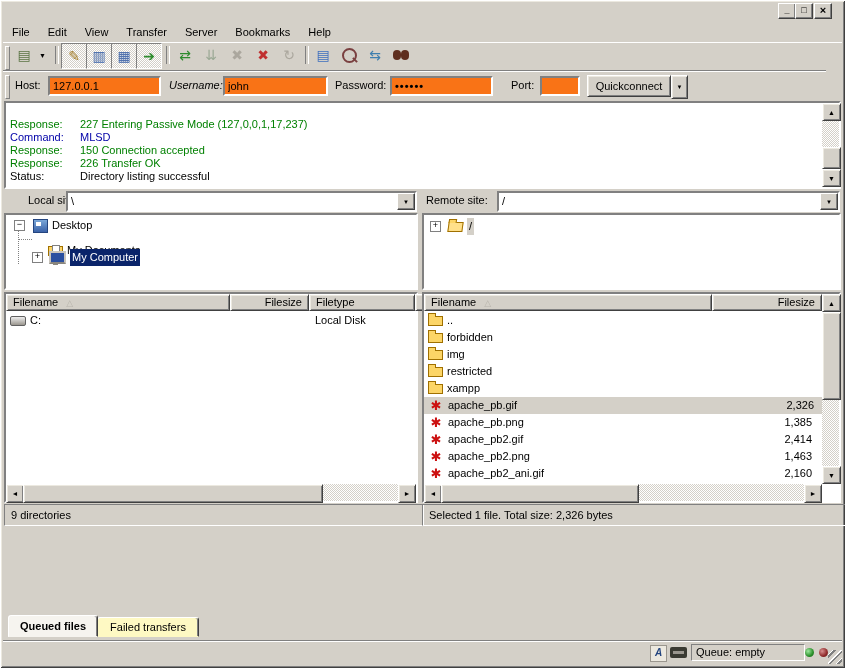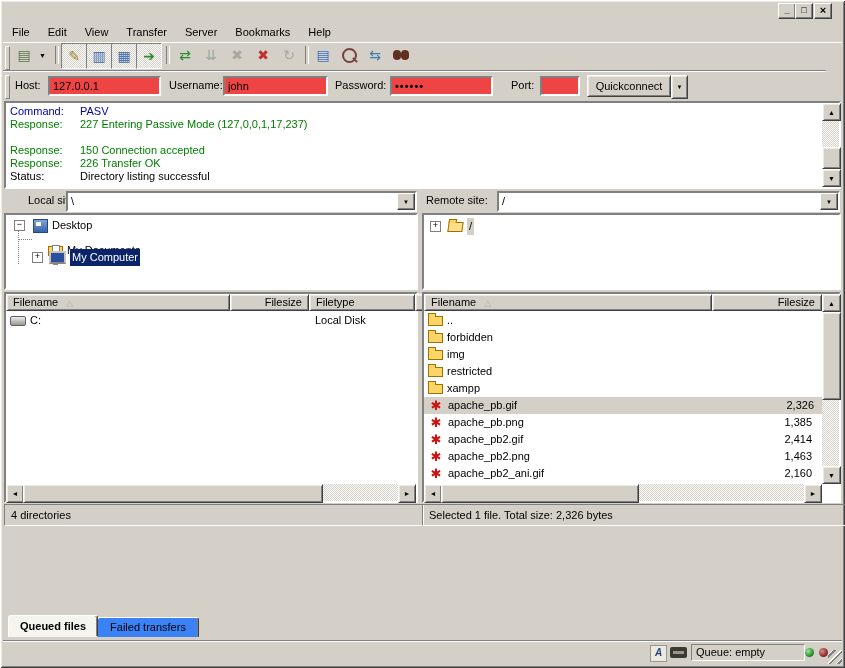--- a/index.html
+++ b/index.html
@@ -5,21 +5,21 @@
   html,body{margin:0;padding:0;width:845px;height:668px;overflow:hidden;
     font-family:"Liberation Sans",sans-serif;font-size:11px;color:#000;background:#D4D0C8;}
   .win{position:absolute;inset:0;background:#D4D0C8;
     box-shadow:inset 1px 1px 0 #fff,inset -1px -1px 0 #404040,inset 2px 2px 0 #ECE9E0,inset -2px -2px 0 #808080;}
   .abs{position:absolute;}
   
   .raised{background:#D4D0C8;border:1px solid;border-color:#fff #404040 #404040 #fff;
     box-shadow:inset 1px 1px 0 #ECE9E0,inset -1px -1px 0 #808080;}
   .sunk{border:2px solid;border-color:#808080 #fff #fff #808080;background:#fff;}
   .sunk1{border:1px solid;border-color:#808080 #fff #fff #808080;}
-  .tfield{background:#ef4444;border:2px solid;border-color:#808080 #fff #fff #808080;
+  .tfield{background:#f97316;border:2px solid;border-color:#808080 #fff #fff #808080;
     font-family:"Liberation Sans",sans-serif;font-size:11px;padding:0 3px;margin:0;outline:none;}
   .dither{background-color:#E9E6DF;background-image:repeating-conic-gradient(#fff 0% 25%,#D4D0C8 25% 50%);background-size:2px 2px;}
   
   .titlebar{left:3px;top:3px;right:3px;height:19px;background:linear-gradient(to right,#0A246A,#A6CAF0);
     color:#fff;display:flex;align-items:center;}
   .logo{width:14px;height:14px;margin:0 5px 0 3px;background:#C00000;color:#fff;font-weight:bold;
     font-style:italic;font-size:10px;line-height:14px;text-align:center;border:1px solid #fff;box-sizing:border-box;}
   .title{font-weight:bold;font-size:11px;}
   .wbtn{position:absolute;top:3px;width:16px;height:14px;background:#D4D0C8;border:1px solid;
     border-color:#fff #404040 #404040 #fff;box-shadow:inset -1px -1px 0 #808080;color:#000;
@@ -81,21 +81,21 @@
   .sel-gray{background:#D4D0C8;padding:0 2px;}
   .dotline{position:absolute;border-left:1px dotted #808080;width:0;}
   .dothline{position:absolute;border-top:1px dotted #808080;height:0;}
   
   .combo{position:absolute;height:21px;background:#fff;border:2px solid;border-color:#808080 #fff #fff #808080;box-sizing:border-box;}
   .combo .val{position:absolute;left:3px;top:1px;line-height:15px;}
   .ddbtn{position:absolute;right:0;top:0;bottom:0;width:16px;background:#D4D0C8;border:1px solid;
     border-color:#fff #404040 #404040 #fff;box-shadow:inset -1px -1px 0 #808080;display:flex;
     align-items:center;justify-content:center;font-size:6px;}
   
-  .tab{position:absolute;background:#3b82f6;border:1px solid;border-color:#fff #404040 transparent #fff;
+  .tab{position:absolute;background:#fef9c3;border:1px solid;border-color:#fff #404040 transparent #fff;
     border-radius:3px 3px 0 0;text-align:center;cursor:default;box-shadow:inset -1px 0 0 #808080;}
   .tab.active{background:#F6F4EF;font-weight:bold;z-index:2;}
   .led{position:absolute;width:9px;height:9px;border-radius:50%;}
   .qbox{position:absolute;border:1px solid;border-color:#808080 #fff #fff #808080;line-height:15px;padding:0 4px;}
   .statustext{line-height:20px;padding-left:6px;}
 </style>
 </head>
 <body>
 
 <div class="win">
@@ -137,33 +137,33 @@
     <div class="tbtn" style="left:360px;color:#3E7FAF;">⇆</div>
     <div class="tbtn" style="left:386px;">
         <span class="binoc"></span>
       </div>
   </div>
 
   <div class="abs" style="left:3px;top:70px;right:19px;height:30px;border-top:1px solid #808080;box-shadow:0 1px 0 #fff inset;">
     <div class="abs grip" style="left:2px;top:4px;"></div>
     <span class="abs" style="left:12px;top:8px;">Host:</span>
     <input class="abs tfield" style="left: 45px; top: 5px; width: 103px; height: 16px;" value="127.0.0.1">
-    <span class="abs" style="left:166px;top:8px;">Username:</span>
+    <span class="abs" style="left:166px;top:8px;font-style:italic;">Username:</span>
     <input class="abs tfield" style="left: 220px; top: 5px; width: 95px; height: 16px;" value="john">
     <span class="abs" style="left:332px;top:8px;">Password:</span>
     <input class="abs tfield" style="left: 387px; top: 5px; width: 93px; height: 16px; font-weight: bold; letter-spacing: 1px;" value="••••••">
     <span class="abs" style="left:508px;top:8px;">Port:</span>
     <input class="abs tfield" style="left: 537px; top: 5px; width: 30px; height: 16px;" value="">
     <button class="abs raised" style="left:584px;top:4px;width:84px;height:22px;font-family:'Liberation Sans',sans-serif;font-size:11px;">Quickconnect</button>
     <div class="abs raised" style="left:668px;top:4px;width:15px;height:22px;display:flex;align-items:center;justify-content:center;font-size:6px;">▼</div>
   </div>
 
   <div class="abs sunk" style="left:4px;top:101px;width:837px;height:88px;box-sizing:border-box;">
-    <div class="logline c-cmd" style="top:2px;"><span class="loglabel">Command:</span><span>PASV</span></div>
     <div class="logline c-resp" style="top:15px;"><span class="loglabel">Response:</span><span>227 Entering Passive Mode (127,0,0,1,17,237)</span></div>
+    <div class="logline c-cmd" style="top:28px;"><span class="loglabel">Command:</span><span>MLSD</span></div>
     <div class="logline c-resp" style="top:41px;"><span class="loglabel">Response:</span><span>150 Connection accepted</span></div>
     <div class="logline c-resp" style="top:54px;"><span class="loglabel">Response:</span><span>226 Transfer OK</span></div>
     <div class="logline c-stat" style="top:67px;"><span class="loglabel">Status:</span><span>Directory listing successful</span></div>
     <div class="abs dither" style="right:0;top:0;width:17px;bottom:0;">
       <div class="sbtn" style="left:0;top:0;width:17px;height:16px;">▲</div>
       <div class="sthumb" style="left:0;bottom:18px;width:17px;height:20px;"></div>
       <div class="sbtn" style="left:0;bottom:0;width:17px;height:16px;">▼</div>
     </div>
   </div>
 
@@ -284,21 +284,21 @@
       <div class="sthumb" style="left:0;top:18px;width:17px;height:86px;"></div>
       <div class="sbtn" style="left:0;bottom:0;width:17px;height:16px;">▼</div>
     </div>
     <div class="abs dither" style="left:0;bottom:0;right:17px;height:17px;">
       <div class="sbtn" style="left:0;top:0;width:16px;height:17px;">◄</div>
       <div class="sthumb" style="left:17px;top:0;width:196px;height:17px;"></div>
       <div class="sbtn" style="right:0;top:0;width:16px;height:17px;">►</div>
     </div>
   </div>
 
-  <div class="abs sunk1 statustext" style="left:4px;top:504px;width:412px;height:20px;">4 directories</div>
+  <div class="abs sunk1 statustext" style="left:4px;top:504px;width:412px;height:20px;">9 directories</div>
   <div class="abs sunk1 statustext" style="left:422px;top:504px;width:417px;height:20px;">Selected 1 file. Total size: 2,326 bytes</div>
 
 
   <div class="abs tab active" style="left:8px;top:615px;width:88px;height:20px;line-height:20px;">Queued files</div>
   <div class="abs tab" style="left:97px;top:617px;width:100px;height:18px;line-height:18px;">Failed transfers</div>
 
   <div class="abs" style="left:3px;top:640px;right:3px;height:23px;border-top:1px solid #808080;box-shadow:0 1px 0 #fff inset;">
     <div class="abs" style="left:647px;top:4px;width:15px;height:15px;background:#ECE9E0;border:1px solid #9A968E;text-align:center;line-height:14px;font-size:10px;font-style:italic;font-weight:bold;color:#24457F;">A</div>
     <div class="abs" style="left:667px;top:6px;width:17px;height:11px;background:#3A3A32;border-radius:2px;">
       <div class="abs" style="left:3px;top:4px;width:11px;height:3px;background:#9A968E;"></div>

